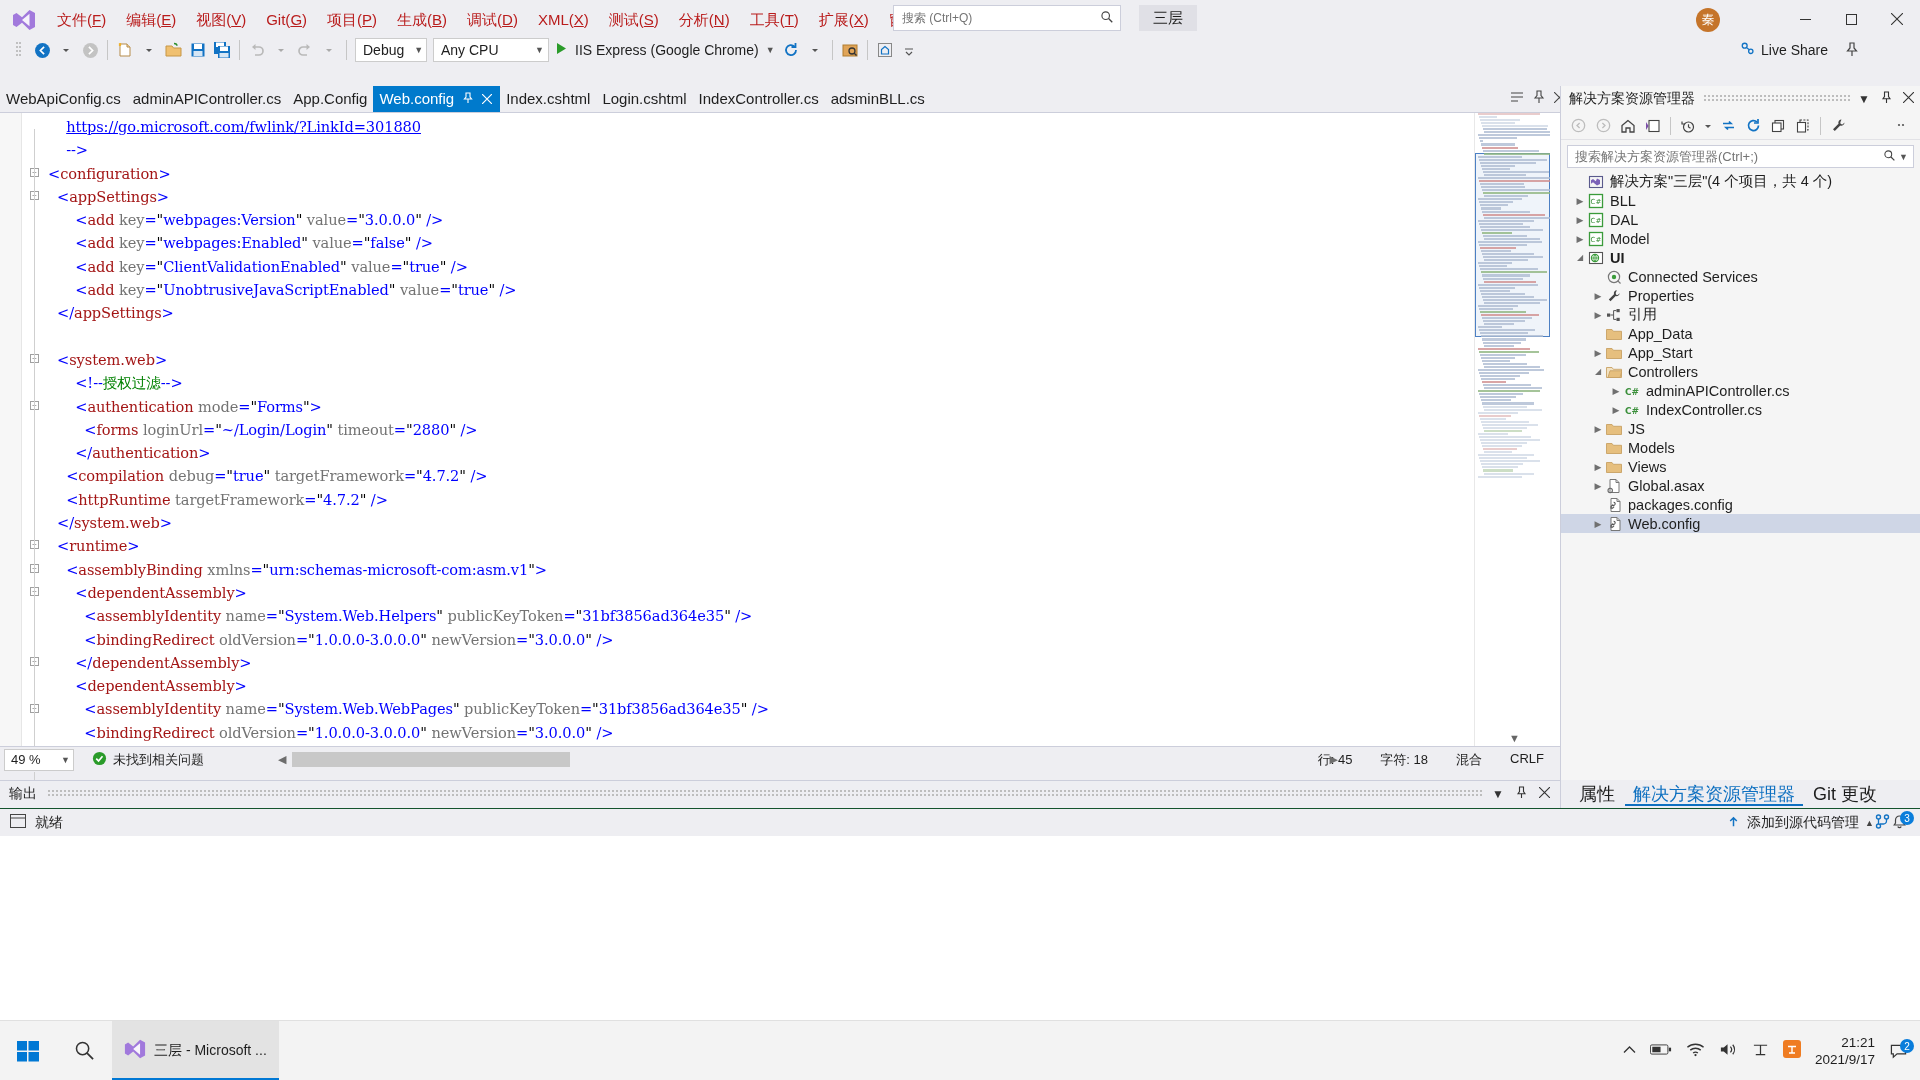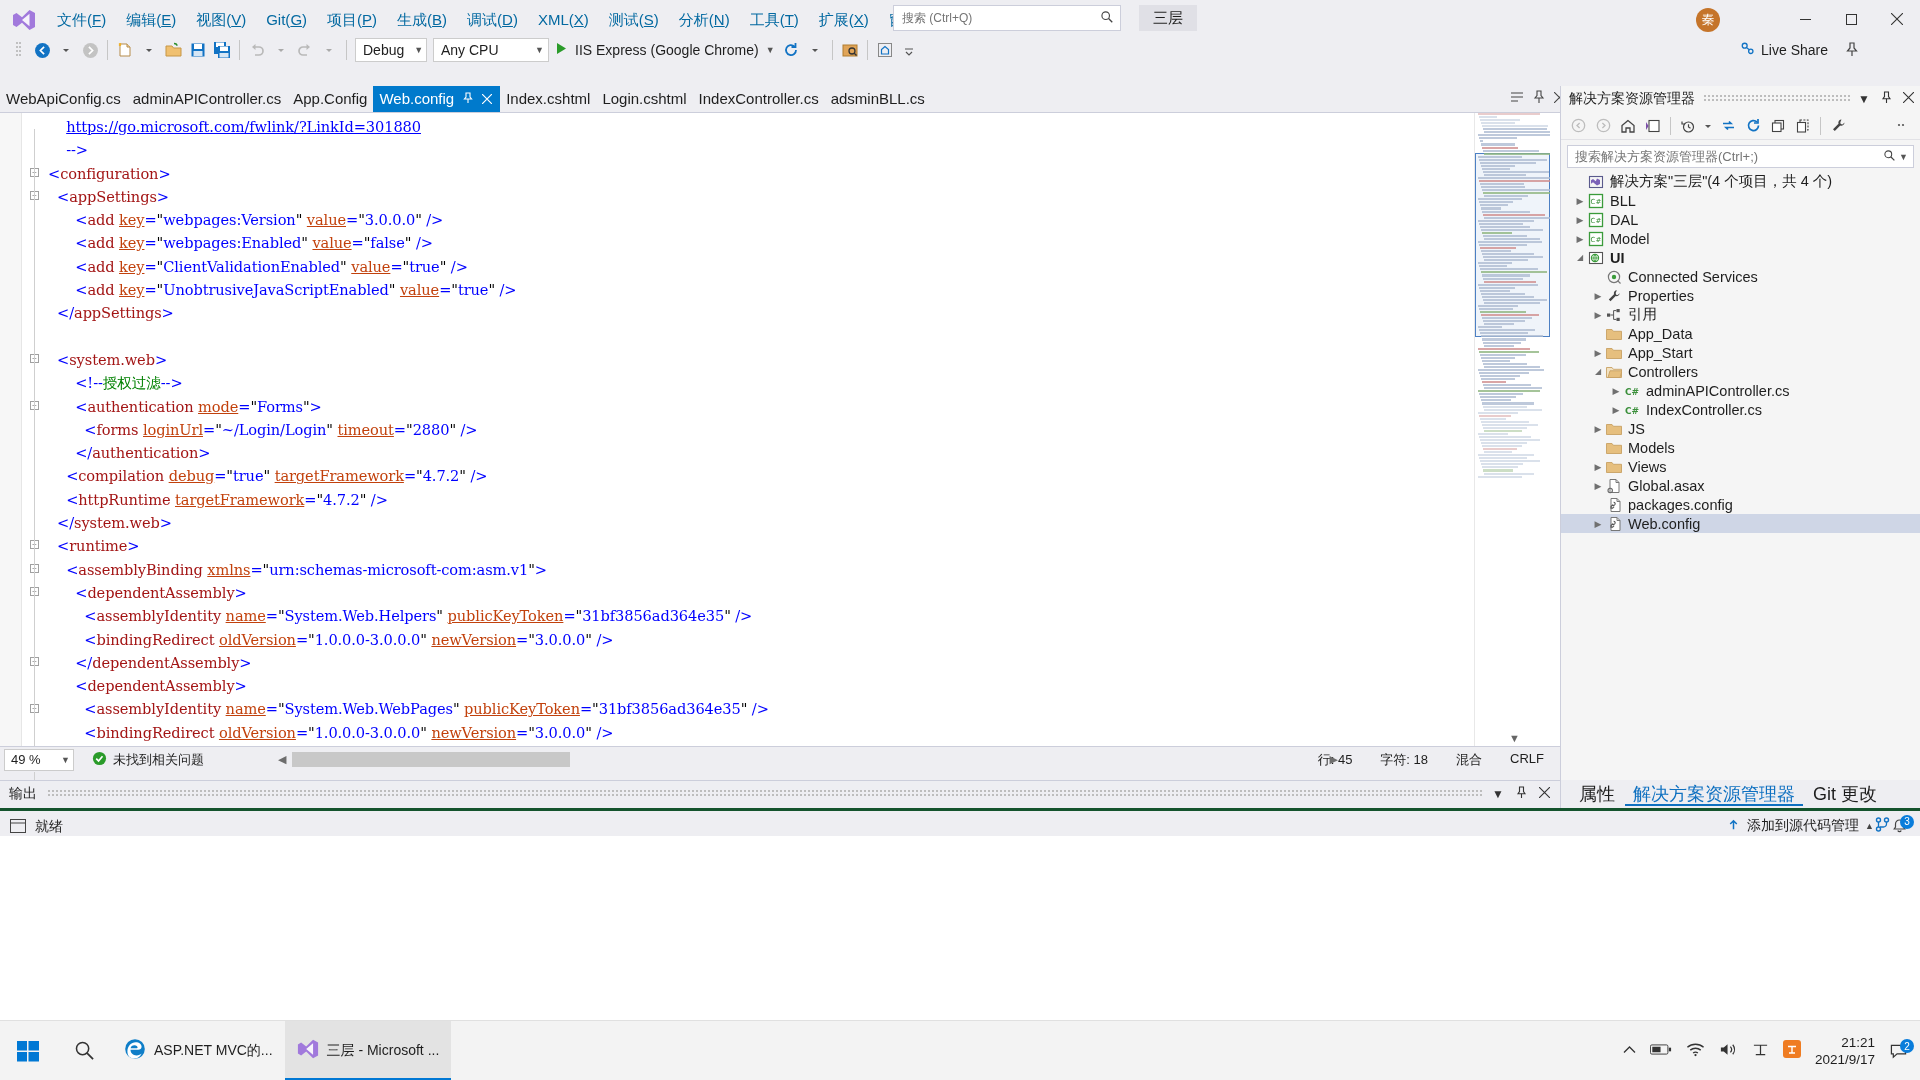--- a/index.html
+++ b/index.html
@@ -15,21 +15,21 @@
   
   .titlebar {
     position:absolute; left:0; top:0; width:1920px; height:40px;
     background:#eeeef2; display:flex; align-items:center;
   }
   .vs-logo { width:34px; height:32px; margin-left:7px; margin-right:6px;
              display:flex; align-items:center; justify-content:center; }
   .menu { display:flex; align-items:center; height:40px; }
   .menu-item {
     padding:0 10px; height:28px; line-height:28px; font-size:15px;
-    color:#0369a1; cursor:default; white-space:nowrap;
+    color:#b91c1c; cursor:default; white-space:nowrap;
   }
   .menu-item u { text-decoration:underline; }
   .search-box {
     position:absolute; left:893px; top:5px; width:228px; height:26px;
     background:#fff; border:1px solid #cccedb; display:flex; align-items:center;
     padding:0 6px;
   }
   .search-box input {
     border:0; outline:none; flex:1; font-size:12px; color:#717171;
     font-family:"Liberation Sans", sans-serif; background:transparent;
@@ -89,21 +89,21 @@
                   background:#f7f7f7; border-right:1px solid #e6e6e6; }
   .fold-col { position:absolute; left:22px; top:0; width:26px; height:100%; background:#fff; }
   .code {
     position:absolute; left:48px; top:2px; right:10px; bottom:26px;
     font-family:"DejaVu Serif", serif; font-size:14.6px; line-height:23.3px;
     white-space:pre; overflow:hidden; letter-spacing:-0.1px;
   }
   .code .ln { height:23.3px; }
   .tg { color:#a31515; }          
   .br { color:#0000ff; }          
-  .at { color:#c2410c;text-decoration:underline; }          
+  .at { color:#737373; }          
   .vl { color:#0000ff; }          
   .qt { color:#000000; }          
   .cm { color:#008000; }          
   .cmb{ color:#0000ff; }          
   .lnk{ color:#0000ff; text-decoration:underline; }
 
   .fold-mark { position:absolute; width:9px; height:9px; border:1px solid #a0a0a0;
                background:#fff; color:#707070; font-size:8px; line-height:7px;
                text-align:center; }
   .fold-line { position:absolute; width:1px; background:#cfcfcf; }
@@ -192,22 +192,22 @@
     position:absolute; left:1560px; top:780px; width:360px; height:28px;
     background:#eeeef2; display:flex; align-items:center; padding-left:10px; gap:2px;
     border-left:1px solid #cccedb;
   }
   .sln-ftab { font-size:18px; padding:0 8px; height:24px; line-height:24px; }
   .sln-ftab.active { color:#0e70c0; border-bottom:2px solid #0e70c0; }
 
   
   .vs-status {
     position:absolute; left:0; top:808px; width:1920px; height:28px;
-    background:#eeeef2; display:flex; align-items:flex-end; font-size:14px;
-    border-top:3px solid #14532d;
+    background:#eeeef2; display:flex; align-items:center; font-size:14px;
+    border-top:1px solid #14532d;
   }
   .vs-status .ready { margin-left:10px; display:flex; align-items:center; gap:9px; }
   .vs-status .right { margin-left:auto; display:flex; align-items:center; 
                       padding-right:12px; }
   .src-ctl { display:flex; align-items:center; gap:6px; }
   .notif-badge { position:relative; display:flex; align-items:center; }
   .notif-badge .cnt { position:absolute; right:-6px; top:-3px; background:#0a7ddb;
     color:#fff; font-size:10px; width:14px; height:14px; border-radius:7px;
     display:flex; align-items:center; justify-content:center; }
 
@@ -1096,28 +1096,20 @@
             </g>
           </svg>
       </div>
       <div class="tb-search">
         <svg width="21" height="21" viewBox="0 0 22 22">
             <circle cx="9" cy="9" r="6.4" fill="none" stroke="#333" stroke-width="1.6"></circle>
             <path d="M13.7 13.7 20 20" stroke="#333" stroke-width="1.8"></path>
           </svg>
       </div>
       <div id="tbapps" style="display:flex;align-items:center;height:60px;">
-          <div class="tb-app">
-            <span><svg width="22" height="22" viewBox="0 0 22 22">
-                <circle cx="11" cy="11" r="9.8" fill="#0f7ec8"></circle>
-                <path d="M3.4 13.5C3.4 8 7.3 4.2 11.6 4.2c3.6 0 6 2 6 4.6 0 2-1.6 3-3.4 3H6.5c0 3.2 2.6 5.6 6 5.6 2.3 0 4-.8 5.2-1.8-1.2 3-4.2 5-7.6 5-3.8 0-6.7-2.6-6.7-7.1z" fill="#fff"></path>
-                <path d="M6.6 10.2c.2-1.8 1.8-3 3.8-3s3.2 1.2 3.2 2.4c0 .4-.3.6-.8.6z" fill="#0f7ec8"></path>
-              </svg></span>
-            <span>ASP.NET MVC的...</span>
-          </div>
           <div class="tb-app active">
             <span><svg width="22" height="22" viewBox="0 0 24 24">
                 <path d="M17.5 2 23 5v14l-5.5 3-7.5-7.2-5.5 4.2L1 17V7l3.5-2L10 9.2 17.5 2z" fill="#a179dc"></path>
                 <path d="M17.5 5.8v12.4L10 12l7.5-6.2z" fill="#fff" opacity=".92"></path>
               </svg></span>
             <span>三层 - Microsoft ...</span>
           </div>
         </div>
 
       <div class="tray">

